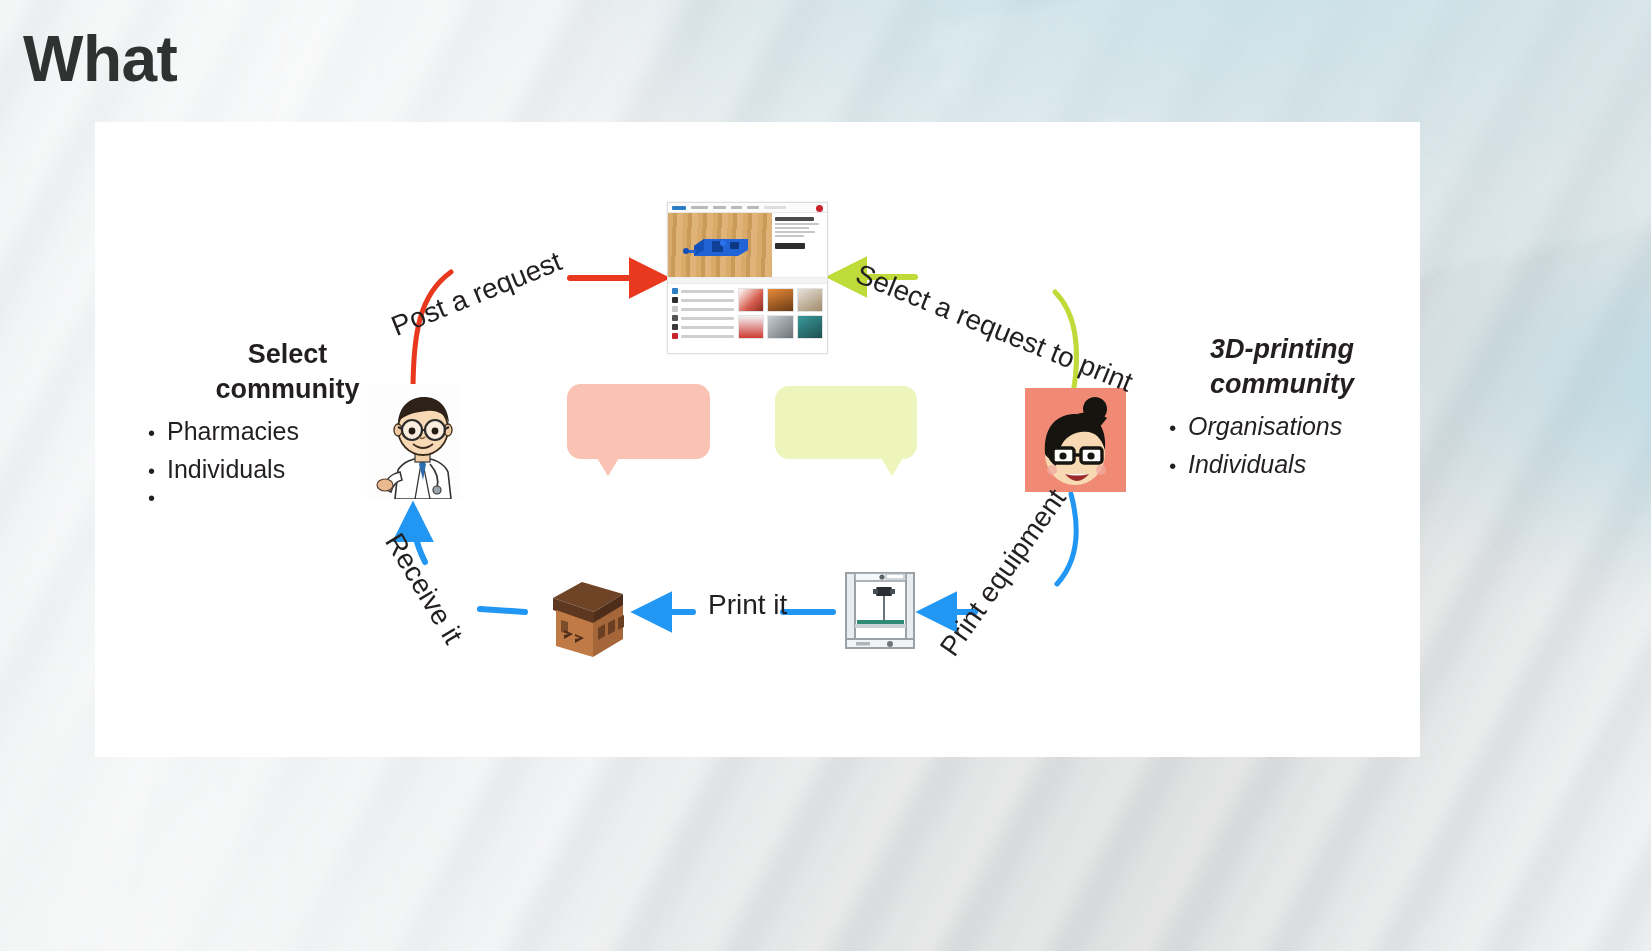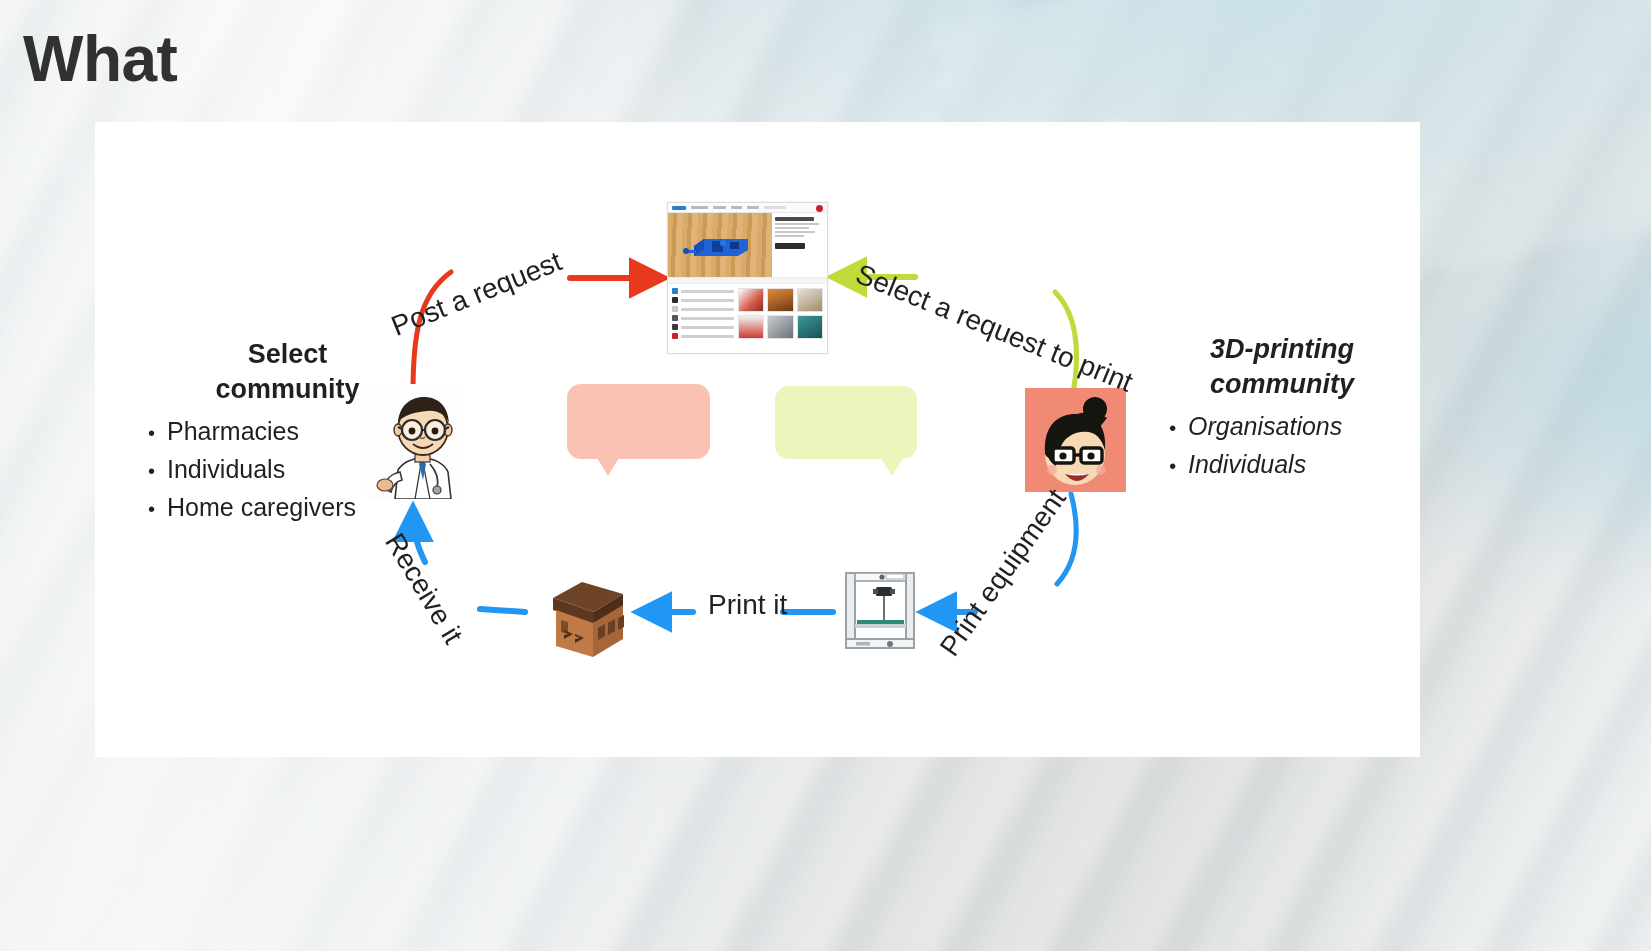--- a/index.html
+++ b/index.html
@@ -222,21 +222,20 @@
       <li>
         <span class="bullet">•</span>
         <span>Pharmacies</span>
       </li>
       <li>
         <span class="bullet">•</span>
         <span>Individuals</span>
       </li>
       <li>
         <span class="bullet">•</span>
-        <span>Home caregivers</span>
       </li>
     </ul>
   </div>
 
   <div class="community" id="right-community">
     <h2>
       <span>3D-printing</span><br>
       <span>community</span>
     </h2>
     <ul>

